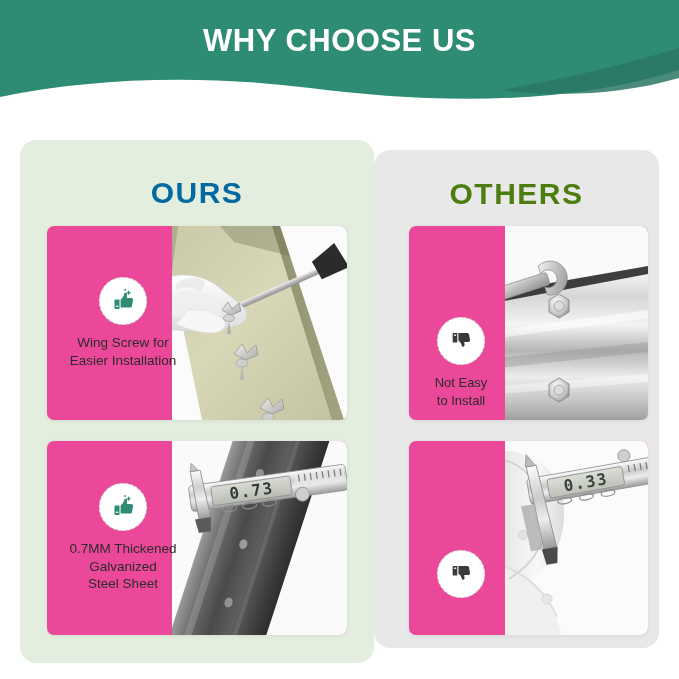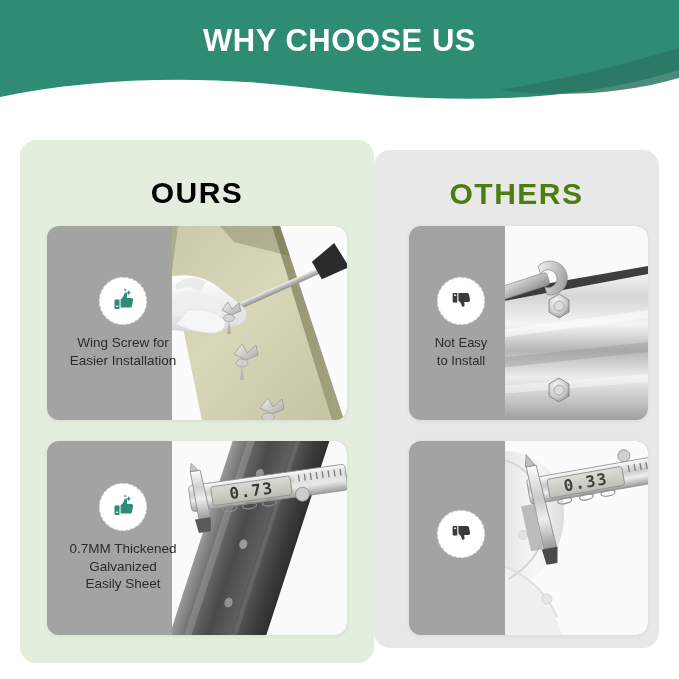--- a/index.html
+++ b/index.html
@@ -53,28 +53,28 @@
   }
   .panel-heading {
     position: absolute;
     left: 0;
     width: 100%;
     text-align: center;
     font-size: 30px;
     font-weight: bold;
     letter-spacing: 1.5px;
   }
-  .panel-ours .panel-heading { top: 36px; color: #000000; }
+  .panel-ours .panel-heading { top: 36px; color: #0369a1; }
   .panel-others .panel-heading { top: 27px; color: #4d7c0f; }
 
   
   .card {
     position: absolute;
-    background: #a3a3a3;
-    border-radius: 12px;
+    background: #ec4899;
+    border-radius: 7px;
     overflow: hidden;
     box-shadow: 0 1px 4px rgba(0,0,0,0.07);
   }
   .card-ours-1 { left: 47px; top: 226px; width: 300px; height: 194px; }
   .card-ours-2 { left: 47px; top: 441px; width: 300px; height: 194px; }
   .card-others-1 { left: 409px; top: 226px; width: 239px; height: 194px; }
   .card-others-2 { left: 409px; top: 441px; width: 239px; height: 194px; }
 
   .card-text-col {
     position: absolute;
@@ -82,21 +82,21 @@
     height: 100%;
     display: flex;
     flex-direction: column;
     align-items: center;
     justify-content: center;
     z-index: 3;
   }
   .card-ours-1 .card-text-col,
   .card-ours-2 .card-text-col { width: 152px; }
   .card-others-1 .card-text-col,
-  .card-others-2 .card-text-col { width: 104px; }
+  .card-others-2 .card-text-col { width: 104px; margin-top: 40px; }
 
   .badge {
     width: 46px; height: 46px;
     border-radius: 50%;
     border: 1px dashed #cfcfcf;
     display: flex; align-items: center; justify-content: center;
     margin-bottom: 9px;
     background: #ffffff;
   }
   .card-label {
@@ -281,21 +281,21 @@
       <svg width="28" height="28" viewBox="0 0 28 28">
         <path d="M6.5,12.5 h4 v9.5 h-4 a1,1 0 0 1 -1,-1 v-7.5 a1,1 0 0 1 1,-1 Z" fill="#2E8B74"></path>
         <rect x="6.9" y="18.6" width="2.4" height="1.5" rx="0.6" fill="#ffffff" opacity="0.85"></rect>
         <path d="M11.6,12.4 c1.8,-1.2 3.2,-3.1 3.6,-5.3 c0.15,-0.9 0.7,-1.4 1.5,-1.3 c0.9,0.1 1.5,0.9 1.45,1.9 l-0.3,3.2 h4.4 c1.2,0 2.05,1 1.85,2.1 l-1.1,5.9 c-0.18,1 -1.05,1.7 -2.06,1.7 h-9.34 Z" fill="#2E8B74"></path>
         <path d="M19.6,3.1 l0.75,2.0 l2.0,0.75 l-2.0,0.75 l-0.75,2.0 l-0.75,-2.0 l-2.0,-0.75 l2.0,-0.75 Z" fill="#2E8B74"></path>
         <path d="M16.1,1.4 l0.45,1.15 l1.15,0.45 l-1.15,0.45 l-0.45,1.15 l-0.45,-1.15 l-1.15,-0.45 l1.15,-0.45 Z" fill="#2E8B74"></path>
       </svg>
     </div>
     <div class="card-label">0.7MM Thickened
 Galvanized
-Easily Sheet</div>
+Steel Sheet</div>
   </div>
 </div>
 
 <div class="panel-others">
   <div class="panel-heading">OTHERS</div>
 </div>
 
 <div class="card card-others-1">
   <div class="card-photo">
     <svg width="143" height="194" viewBox="0 0 143 194">

